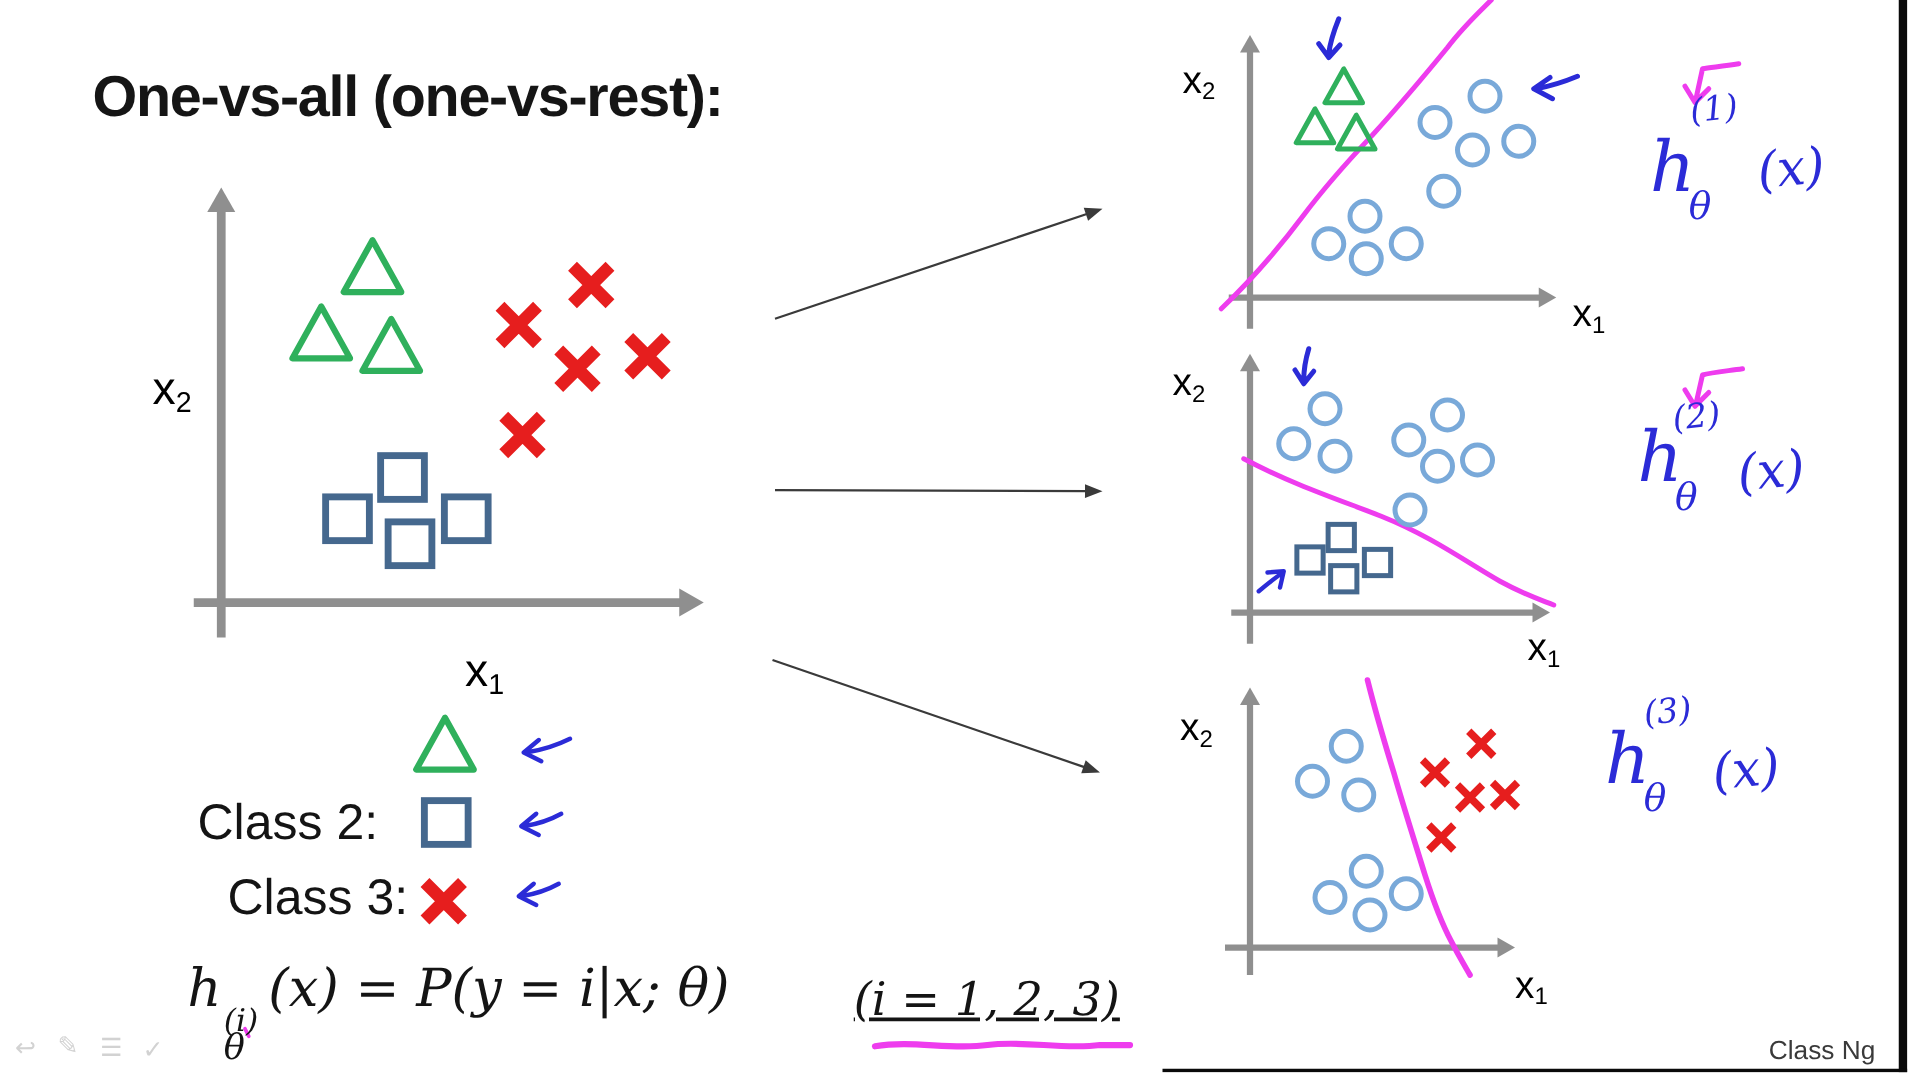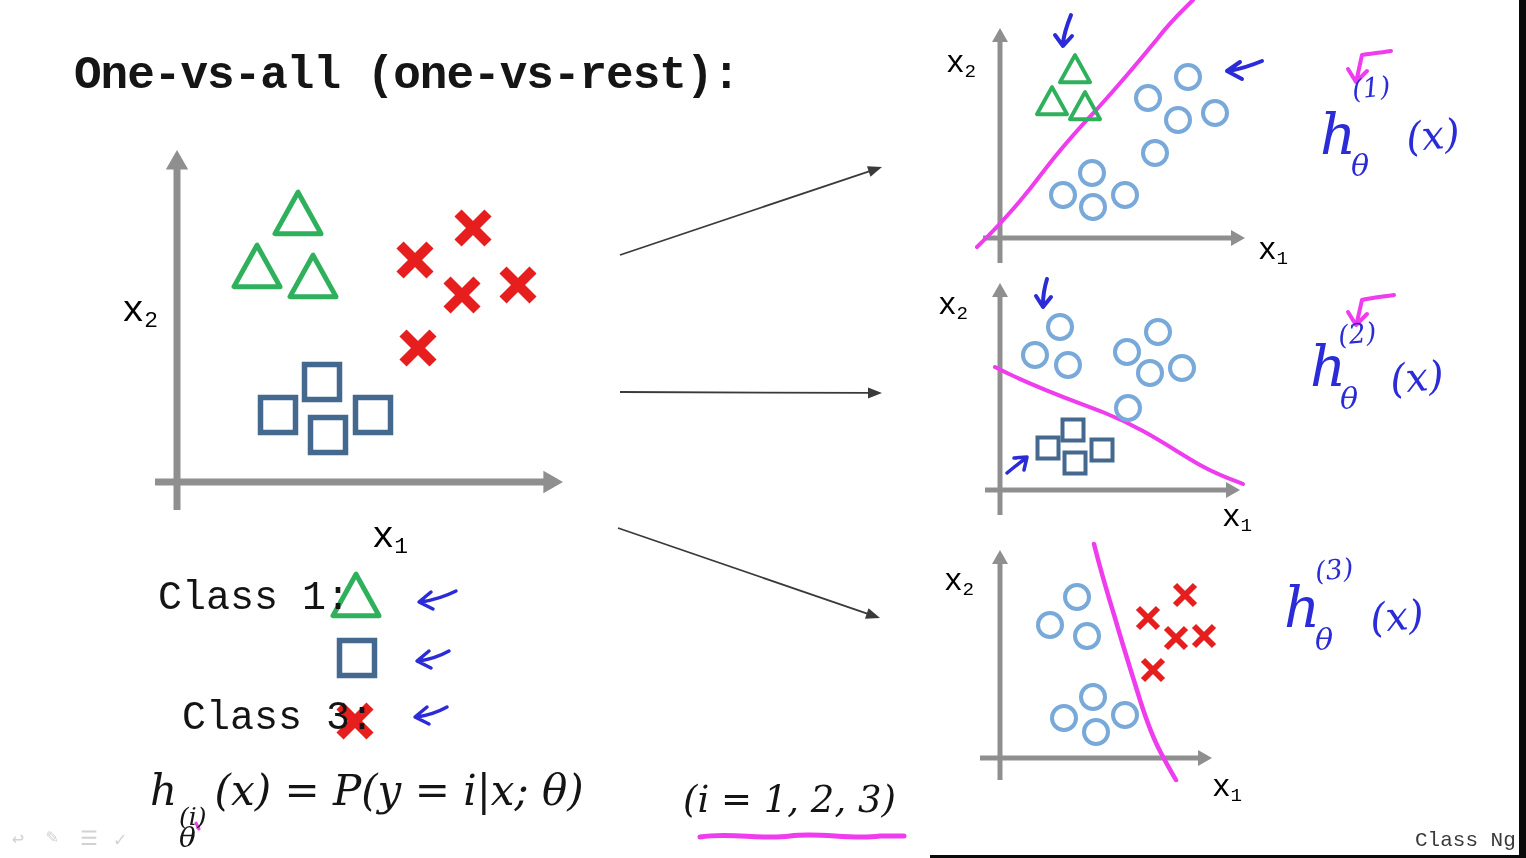--- a/index.html
+++ b/index.html
@@ -1,36 +1,36 @@
 <!DOCTYPE html>
 <html><head>
 <meta charset="utf-8">
 <style>
   html,body{margin:0;padding:0;background:#ffffff;}
   #slide{position:relative;width:1526px;height:858px;background:#ffffff;overflow:hidden;
          font-family:"Liberation Sans",sans-serif;}
   #ink{position:absolute;left:0;top:0;}
-  .abs{position:absolute;font-family:Liberation Mono, monospace;}
+  .abs{position:absolute;}
   .title{left:74px;top:50px;font-size:46px;font-weight:700;color:#151515;letter-spacing:-1px;}
   .class-row{left:158px;font-size:40px;color:#141414;}
   .class-row.r1{top:576px;} .class-row.r2{top:636px;} .class-row.r3{top:696px;margin-left:24px;}
   .axis-label{color:#000000;}
   .axis-label .sub{font-size:0.62em;vertical-align:-0.28em;}
   .al-main{font-size:37px;} .al-sub{font-size:31px;}
   .main-x2{left:122px;top:290px;} .main-x1{left:372px;top:516px;}
   .p1-x2{left:946px;top:46px;}  .p1-x1{left:1258px;top:233px;}
   .p2-x2{left:938px;top:288px;} .p2-x1{left:1222px;top:500px;}
   .p3-x2{left:944px;top:564px;} .p3-x1{left:1212px;top:770px;}
   .formula{left:150px;top:766px;font-family:"DejaVu Serif",serif;font-style:italic;
            font-size:42px;color:#141414;}
   .f-stack{display:inline-flex;flex-direction:column;align-items:flex-start;
            vertical-align:-20px;line-height:0.75;margin:0 8px 0 2px;}
   .f-sup{font-size:25px;} .f-sub{font-size:28px;}
   .condition{left:683px;top:778px;font-family:"DejaVu Serif",serif;font-style:italic;
-             font-size:37px;color:#141414;}
+             font-size:37px;color:#141414;text-decoration:underline;}
   .ann{color:#2b2bd7;font-family:"DejaVu Serif",serif;font-style:italic;}
   .ann span{position:absolute;line-height:1;}
   .ann .sup{font-size:27px;transform:rotate(-6deg);}
   .ann .h{font-size:56px;}
   .ann .theta{font-size:30px;}
   .ann .xarg{font-size:40px;transform:rotate(-5deg);}
   .ann1{left:1318px;top:74px;width:170px;height:110px;}
   .ann1 .sup{left:34px;top:0;} .ann1 .h{left:2px;top:33px;} .ann1 .theta{left:33px;top:77px;} .ann1 .xarg{left:88px;top:41px;}
   .ann2{left:1308px;top:318px;width:170px;height:110px;}
   .ann2 .sup{left:30px;top:2px;} .ann2 .h{left:2px;top:21px;} .ann2 .theta{left:32px;top:66px;} .ann2 .xarg{left:82px;top:39px;}
@@ -158,21 +158,21 @@
   <div class="abs axis-label al-sub p2-x1">
     <span>x</span><span class="sub">1</span>
   </div>
   <div class="abs axis-label al-sub p3-x2">
     <span>x</span><span class="sub">2</span>
   </div>
   <div class="abs axis-label al-sub p3-x1">
     <span>x</span><span class="sub">1</span>
   </div>
 
-  <div class="abs class-row r1">Class 1:</div>
+  <div class="abs class-row r2">Class 2:</div>
   <div class="abs class-row r3">Class 3:</div>
 
   <div class="abs formula">
     <span>h</span><span class="f-stack">
         <span class="f-sup">(i)</span>
         <span class="f-sub">θ</span>
       </span><span>(x) = P(y = i|x; θ)</span>
   </div>
   <div class="abs condition">(i = 1, 2, 3)</div>
 

